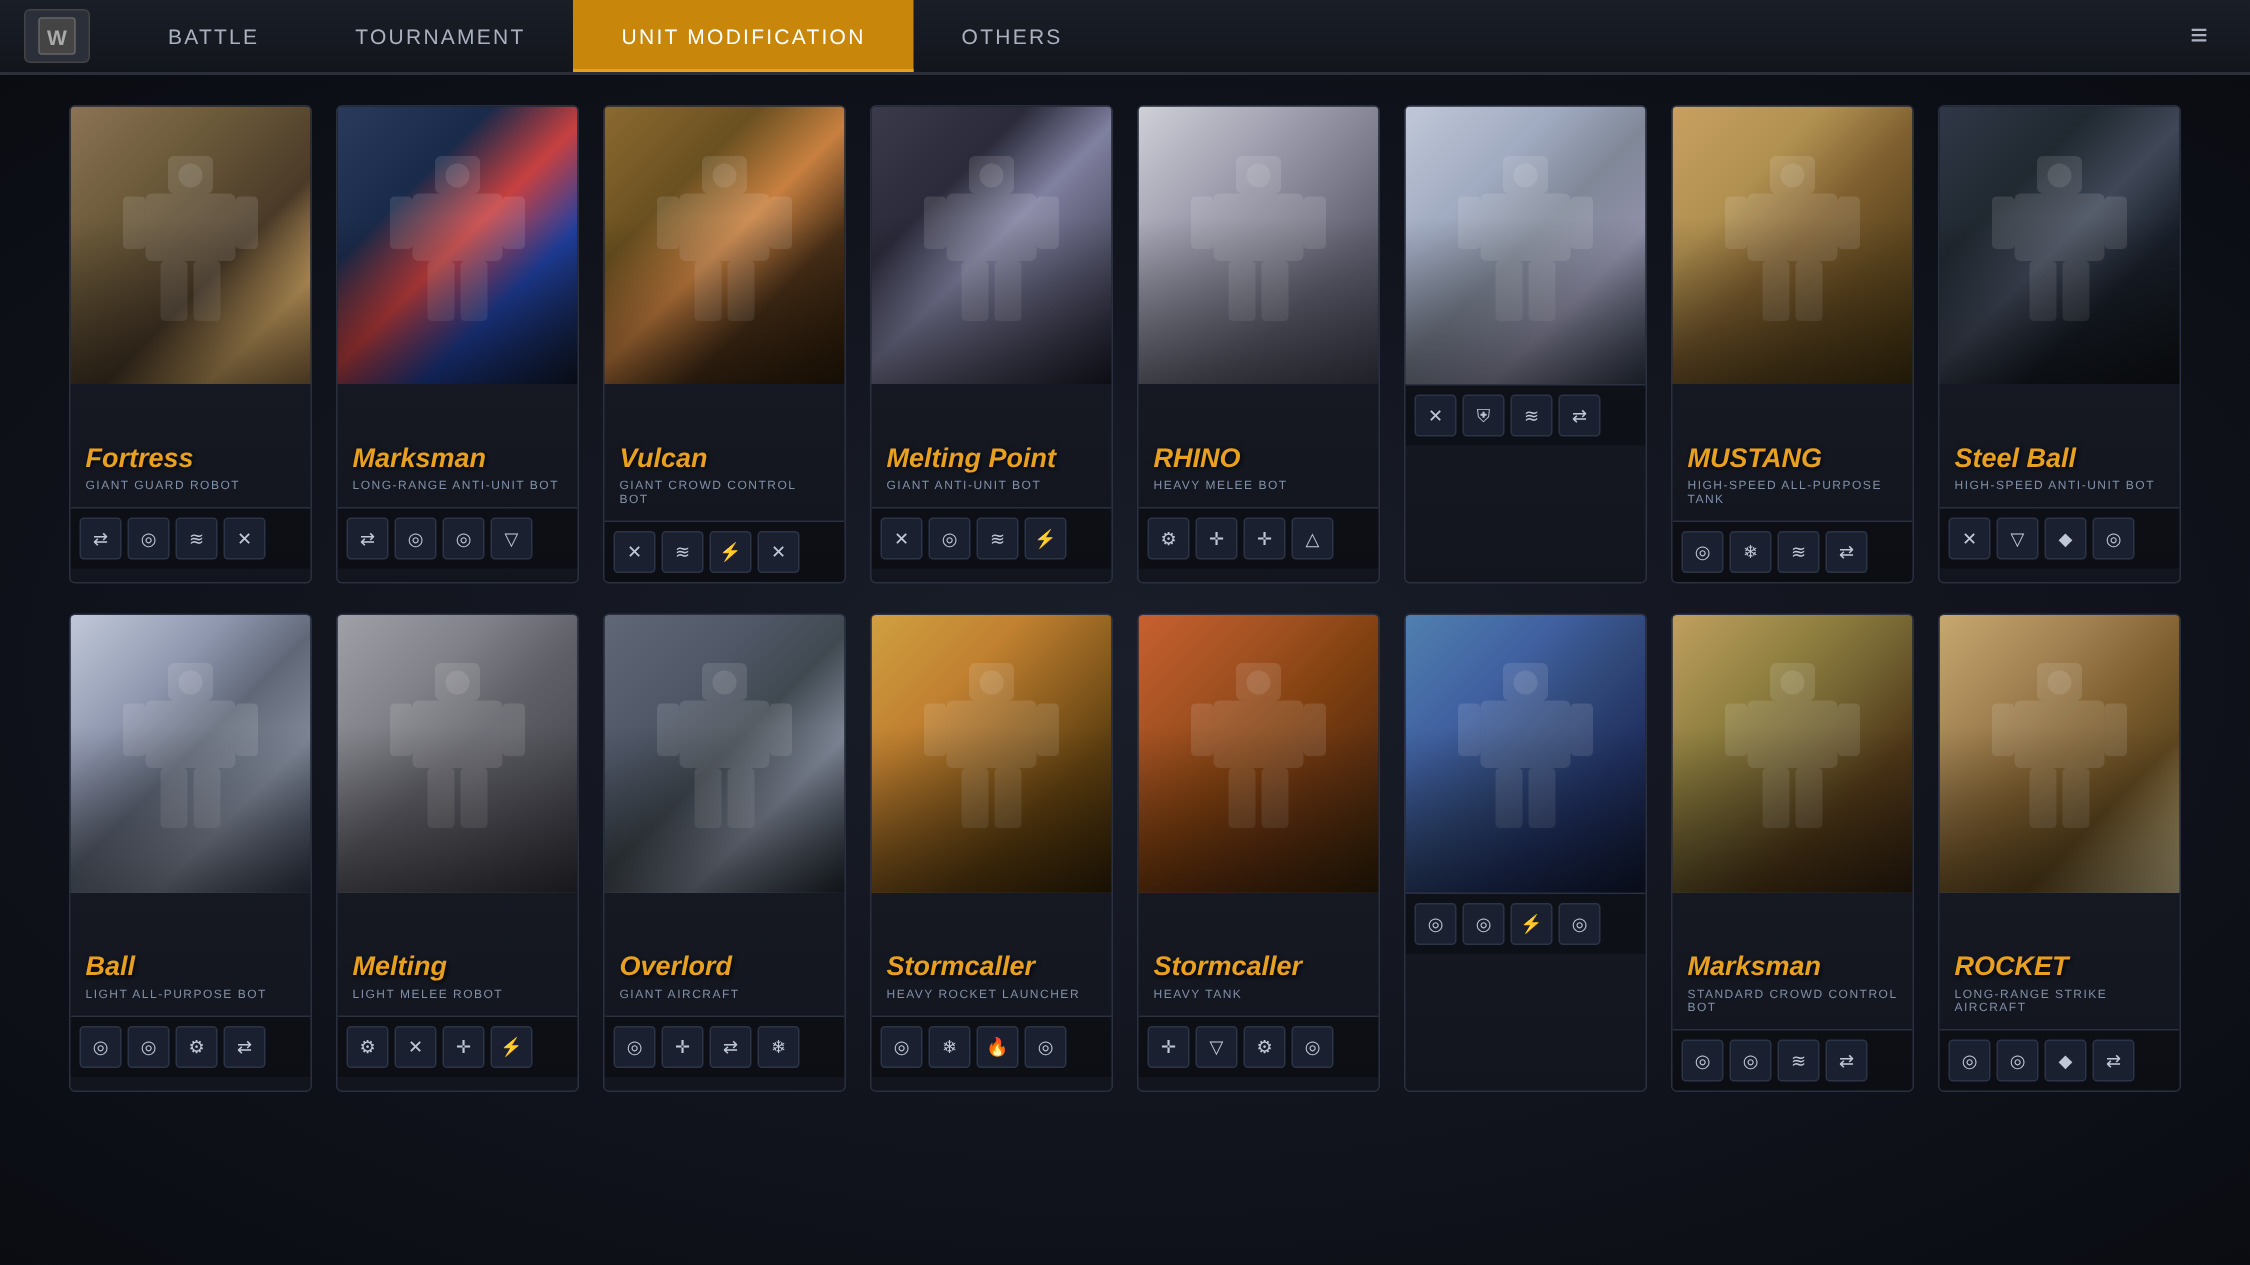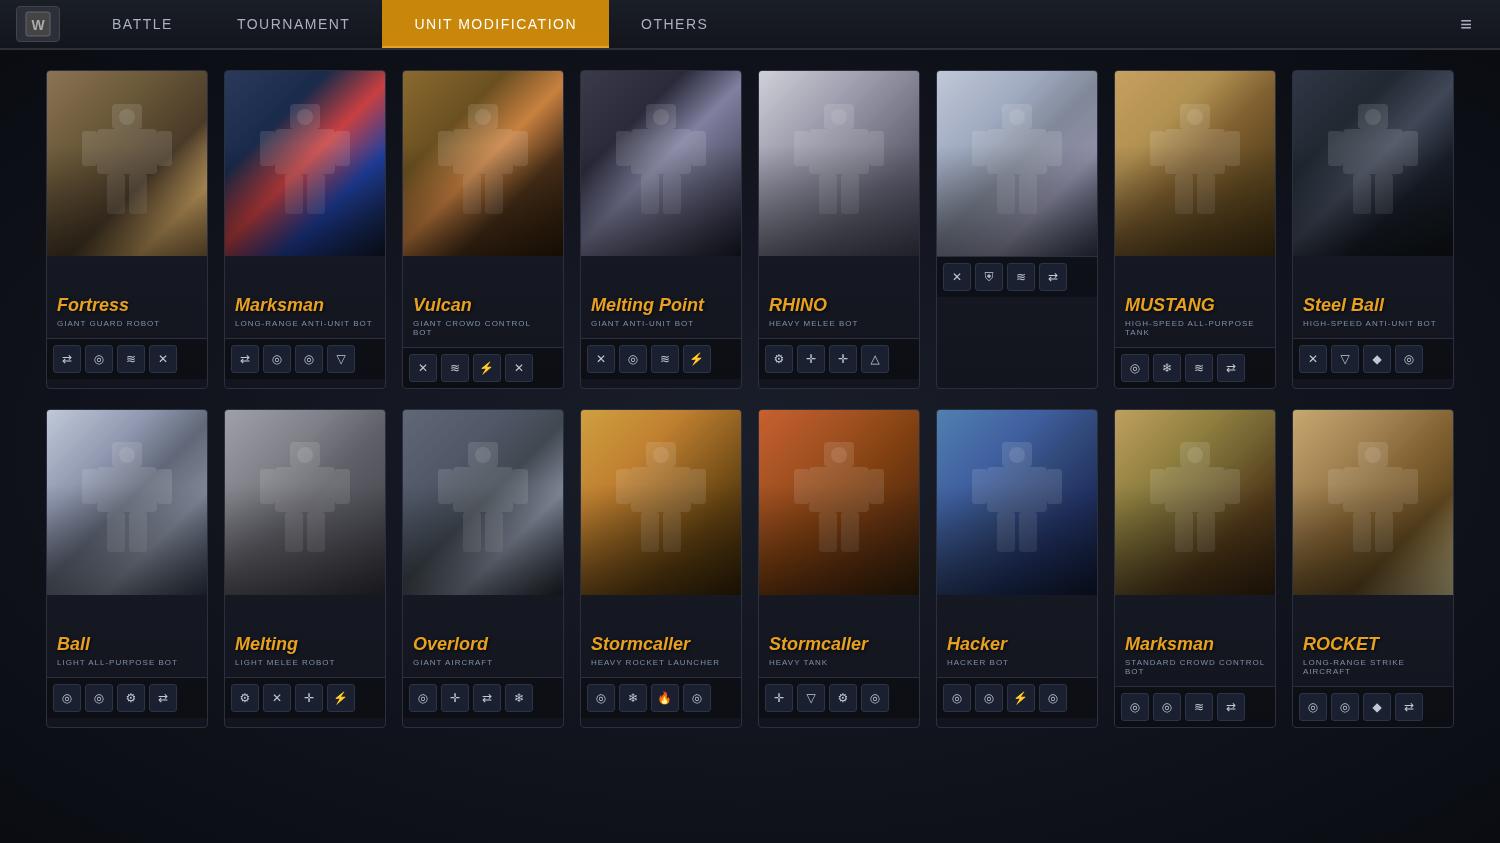--- a/index.html
+++ b/index.html
@@ -559,24 +559,20 @@
     <rect x="20" y="30" width="60" height="45" rx="4"></rect>
     <rect x="5" y="32" width="15" height="35" rx="3"></rect>
     <rect x="80" y="32" width="15" height="35" rx="3"></rect>
     <rect x="30" y="75" width="18" height="40" rx="3"></rect>
     <rect x="52" y="75" width="18" height="40" rx="3"></rect>
     <circle cx="50" cy="18" r="8"></circle>
   </svg>
           </div>
           <div class="unit-image-overlay"></div>
         </div>
-        <div class="unit-info">
-          <div class="unit-name">Hacker</div>
-          <div class="unit-type">HACKER BOT</div>
-        </div>
         <div class="unit-icons">
           <div class="unit-icon">◎</div>
           <div class="unit-icon">◎</div>
           <div class="unit-icon">⚡</div>
           <div class="unit-icon">◎</div>
         </div>
       </div>
       <div class="unit-card">
         <div class="unit-image img-arclight">
           <div class="unit-silhouette">

